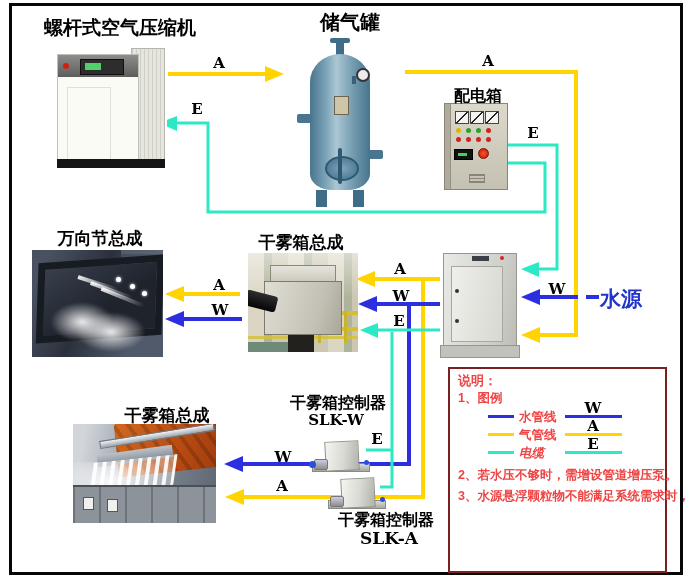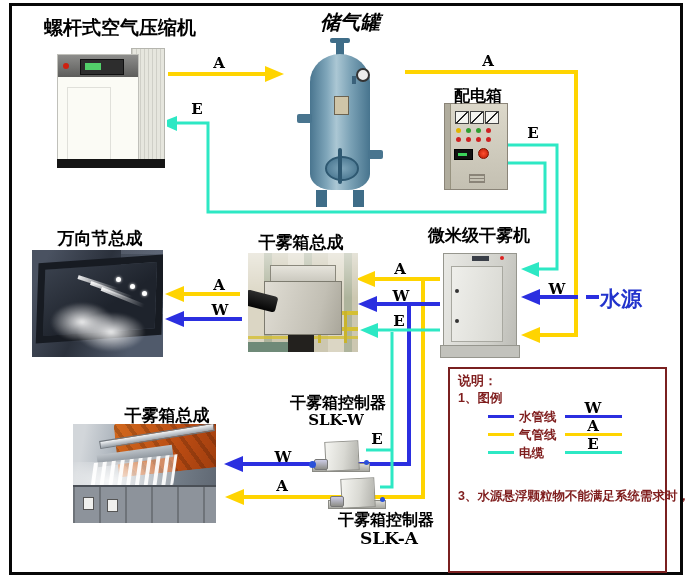--- a/index.html
+++ b/index.html
@@ -132,21 +132,21 @@
   .ct-body{left:13px;top:0;width:32px;height:28px;border:1px solid #90908a;transform:rotate(-3deg);
     background:linear-gradient(100deg,#f5f5f1,#d9d9d3 55%,#b2b2ac);}
   .ct-noz{left:2px;top:18px;width:12px;height:9px;border:1px solid #777;border-radius:2px;
     background:linear-gradient(#cccce6,#8e8e88);}
   .ct-tip{left:-3px;top:20px;width:7px;height:7px;border-radius:50%;background:#2a50d8;}
   .ct-dot{right:1px;top:19px;width:5px;height:5px;border-radius:50%;background:#2a50d8;}
 
   
   #legend{position:absolute;left:448px;top:367px;width:215px;height:202px;border:2px solid #7A2020;
     background:#fff;z-index:2;}
-  .lg-text{position:absolute;font-size:12.5px;font-weight:bold;color:#7f1d1d;white-space:nowrap;}
+  .lg-text{position:absolute;font-size:12.5px;font-weight:bold;color:#ef4444;white-space:nowrap;}
   .lg-line{position:absolute;height:3px;}
   .lg-letter{position:absolute;transform:translate(-50%,0);font-family:"DejaVu Serif",serif;
     font-size:15px;font-weight:bold;color:#000;line-height:1;}
   #watersrc{position:absolute;left:600px;top:285px;font-size:21px;font-weight:bold;
     color:#2233CC;z-index:4;white-space:nowrap;}
 </style>
 </head>
 <body>
 
 <div class="page">
@@ -182,23 +182,22 @@
       <polyline points="505,145 557,145 557,269 534,269"></polyline>
         <polygon points="521,269 539,262 539,277"></polygon>
       <polyline points="440,330 372,330"></polyline>
         <polygon points="360,330 378,323 378,338"></polygon>
       <polyline points="392,332 392,487 380,487"></polyline>
       <polyline points="392,450 366,450"></polyline>
     </g>
   </svg>
 
   <div class="nlabel" style="left:120px;top:15px;font-size:19px;">螺杆式空气压缩机</div>
-  <div class="nlabel" style="left:350px;top:9px;font-size:20px;font-style:italic;">储气罐</div>
+  <div class="nlabel" style="left:350px;top:9px;font-size:20px;">储气罐</div>
   <div class="nlabel" style="left:478px;top:86px;font-size:16px;">配电箱</div>
-  <div class="nlabel" style="left:479px;top:224px;font-size:17px;">微米级干雾机</div>
   <div class="nlabel" style="left:100px;top:227px;font-size:17px;">万向节总成</div>
   <div class="nlabel" style="left:301px;top:231px;font-size:17px;">干雾箱总成</div>
   <div class="nlabel" style="left:147px;top:404px;font-size:17px;margin-left:20px;">干雾箱总成</div>
   <div class="nlabel" style="left:338px;top:393px;font-size:16px;">干雾箱控制器</div>
   <div class="nlabel model" style="left:336px;top:411px;font-size:15px;">SLK-W</div>
   <div class="nlabel" style="left:386px;top:510px;font-size:16px;">干雾箱控制器</div>
   <div class="nlabel model" style="left:389px;top:528px;font-size:17px;">SLK-A</div>
   <div id="watersrc">水源</div>
 
   <div class="flow-label" style="left:219px;top:56px;">A</div>
@@ -338,19 +337,20 @@
     <div class="lg-text" style="left:69px;top:40px;">水管线</div>
     <div class="lg-letter" style="left:143px;top:32px;">W</div>
     <div class="lg-line" style="left:115px;top:46px;width:57px;background:#2B2FE0;"></div>
 
     <div class="lg-line" style="left:38px;top:64px;width:26px;background:#FFD400;"></div>
     <div class="lg-text" style="left:69px;top:58px;">气管线</div>
     <div class="lg-letter" style="left:143px;top:50px;">A</div>
     <div class="lg-line" style="left:115px;top:64px;width:57px;background:#FFD400;"></div>
 
     <div class="lg-line" style="left:38px;top:82px;width:26px;background:#2DE8C4;"></div>
-    <div class="lg-text" style="left:69px;top:76px;">电缆</div>
+    <div class="lg-text" style="left:69px;top:76px;font-style:italic;">电缆</div>
     <div class="lg-letter" style="left:143px;top:68px;">E</div>
     <div class="lg-line" style="left:115px;top:82px;width:57px;background:#2DE8C4;"></div>
 
+    <div class="lg-text" style="left:8px;top:98px;">2、若水压不够时，需增设管道增压泵。</div>
     <div class="lg-text" style="left:8px;top:119px;">3、水源悬浮颗粒物不能满足系统需求时，</div>
   </div>
 </div>
 
 </body></html>

